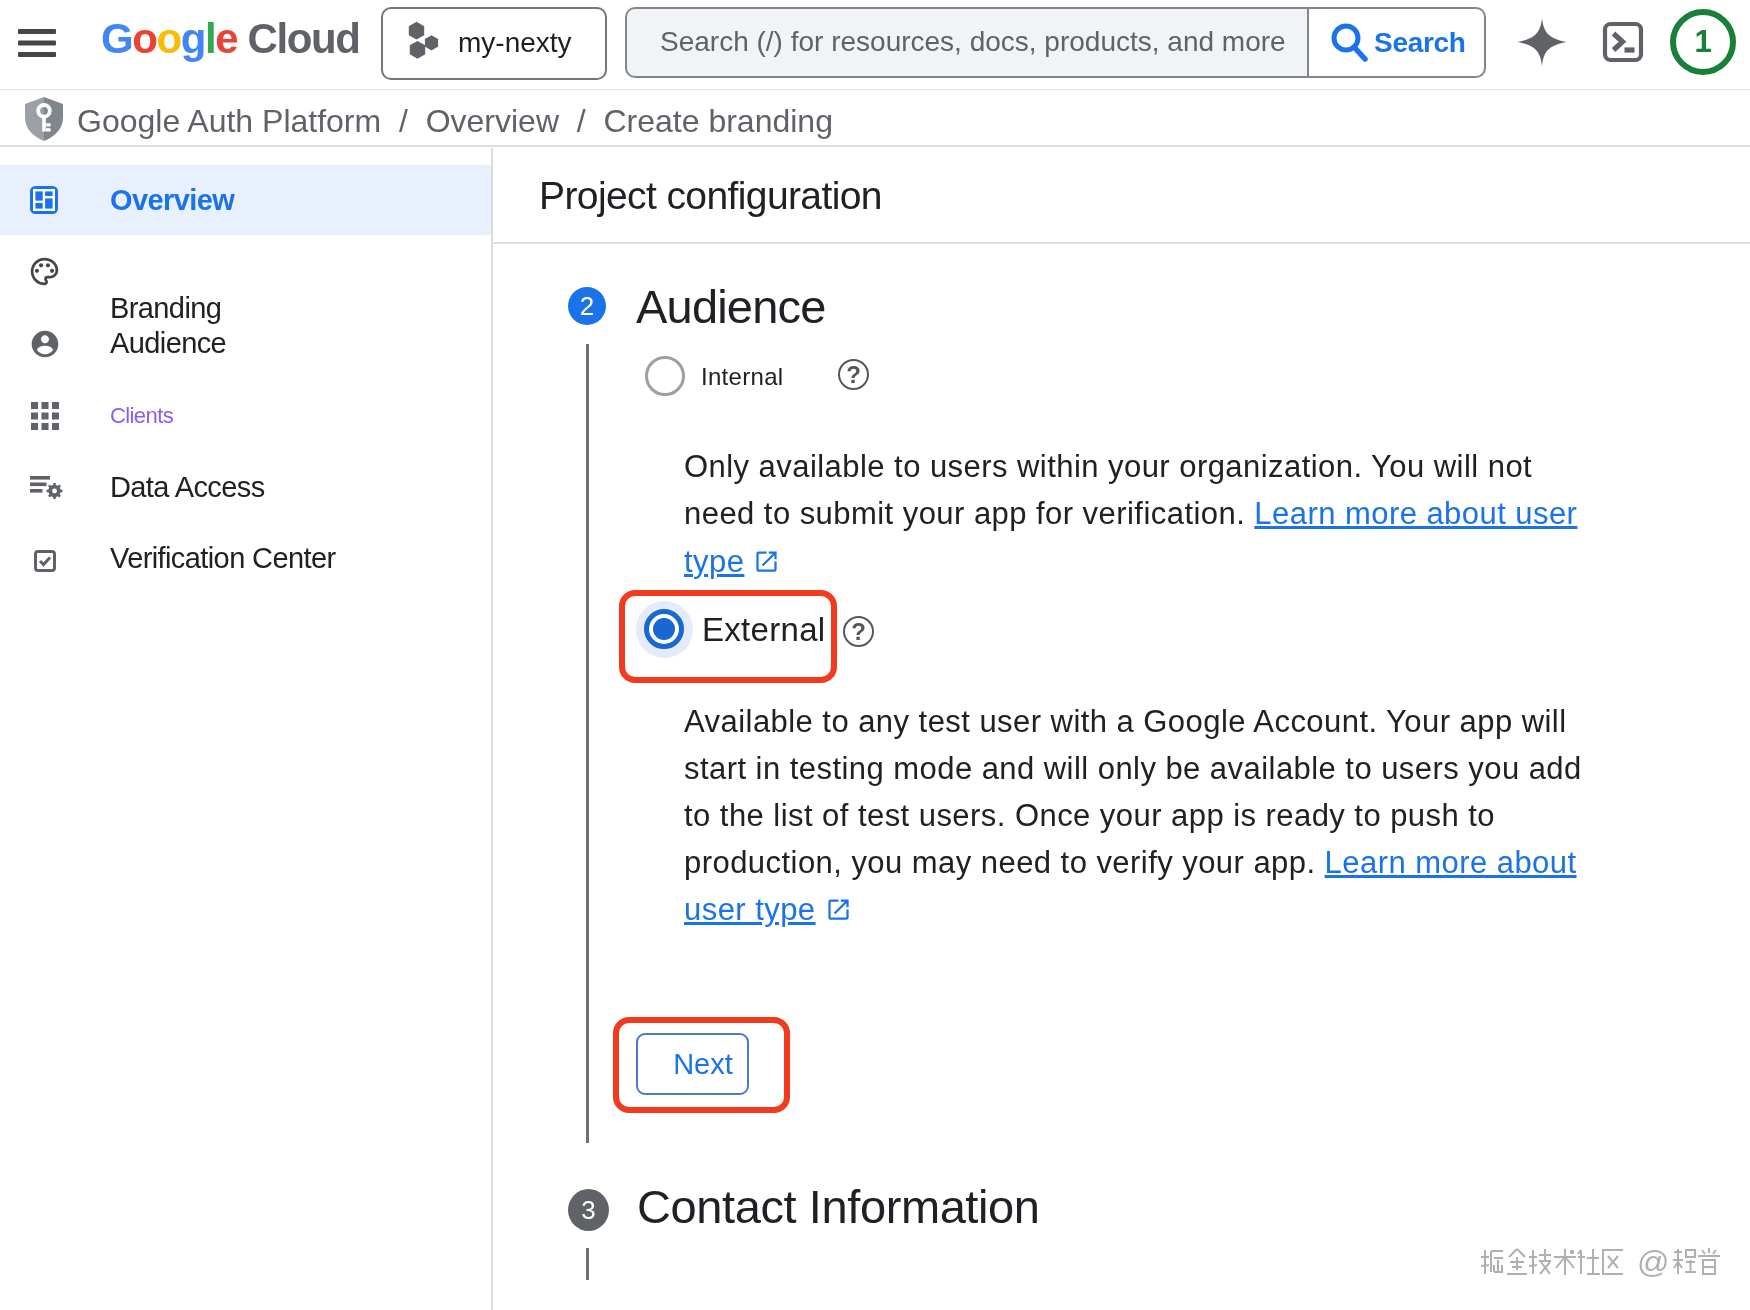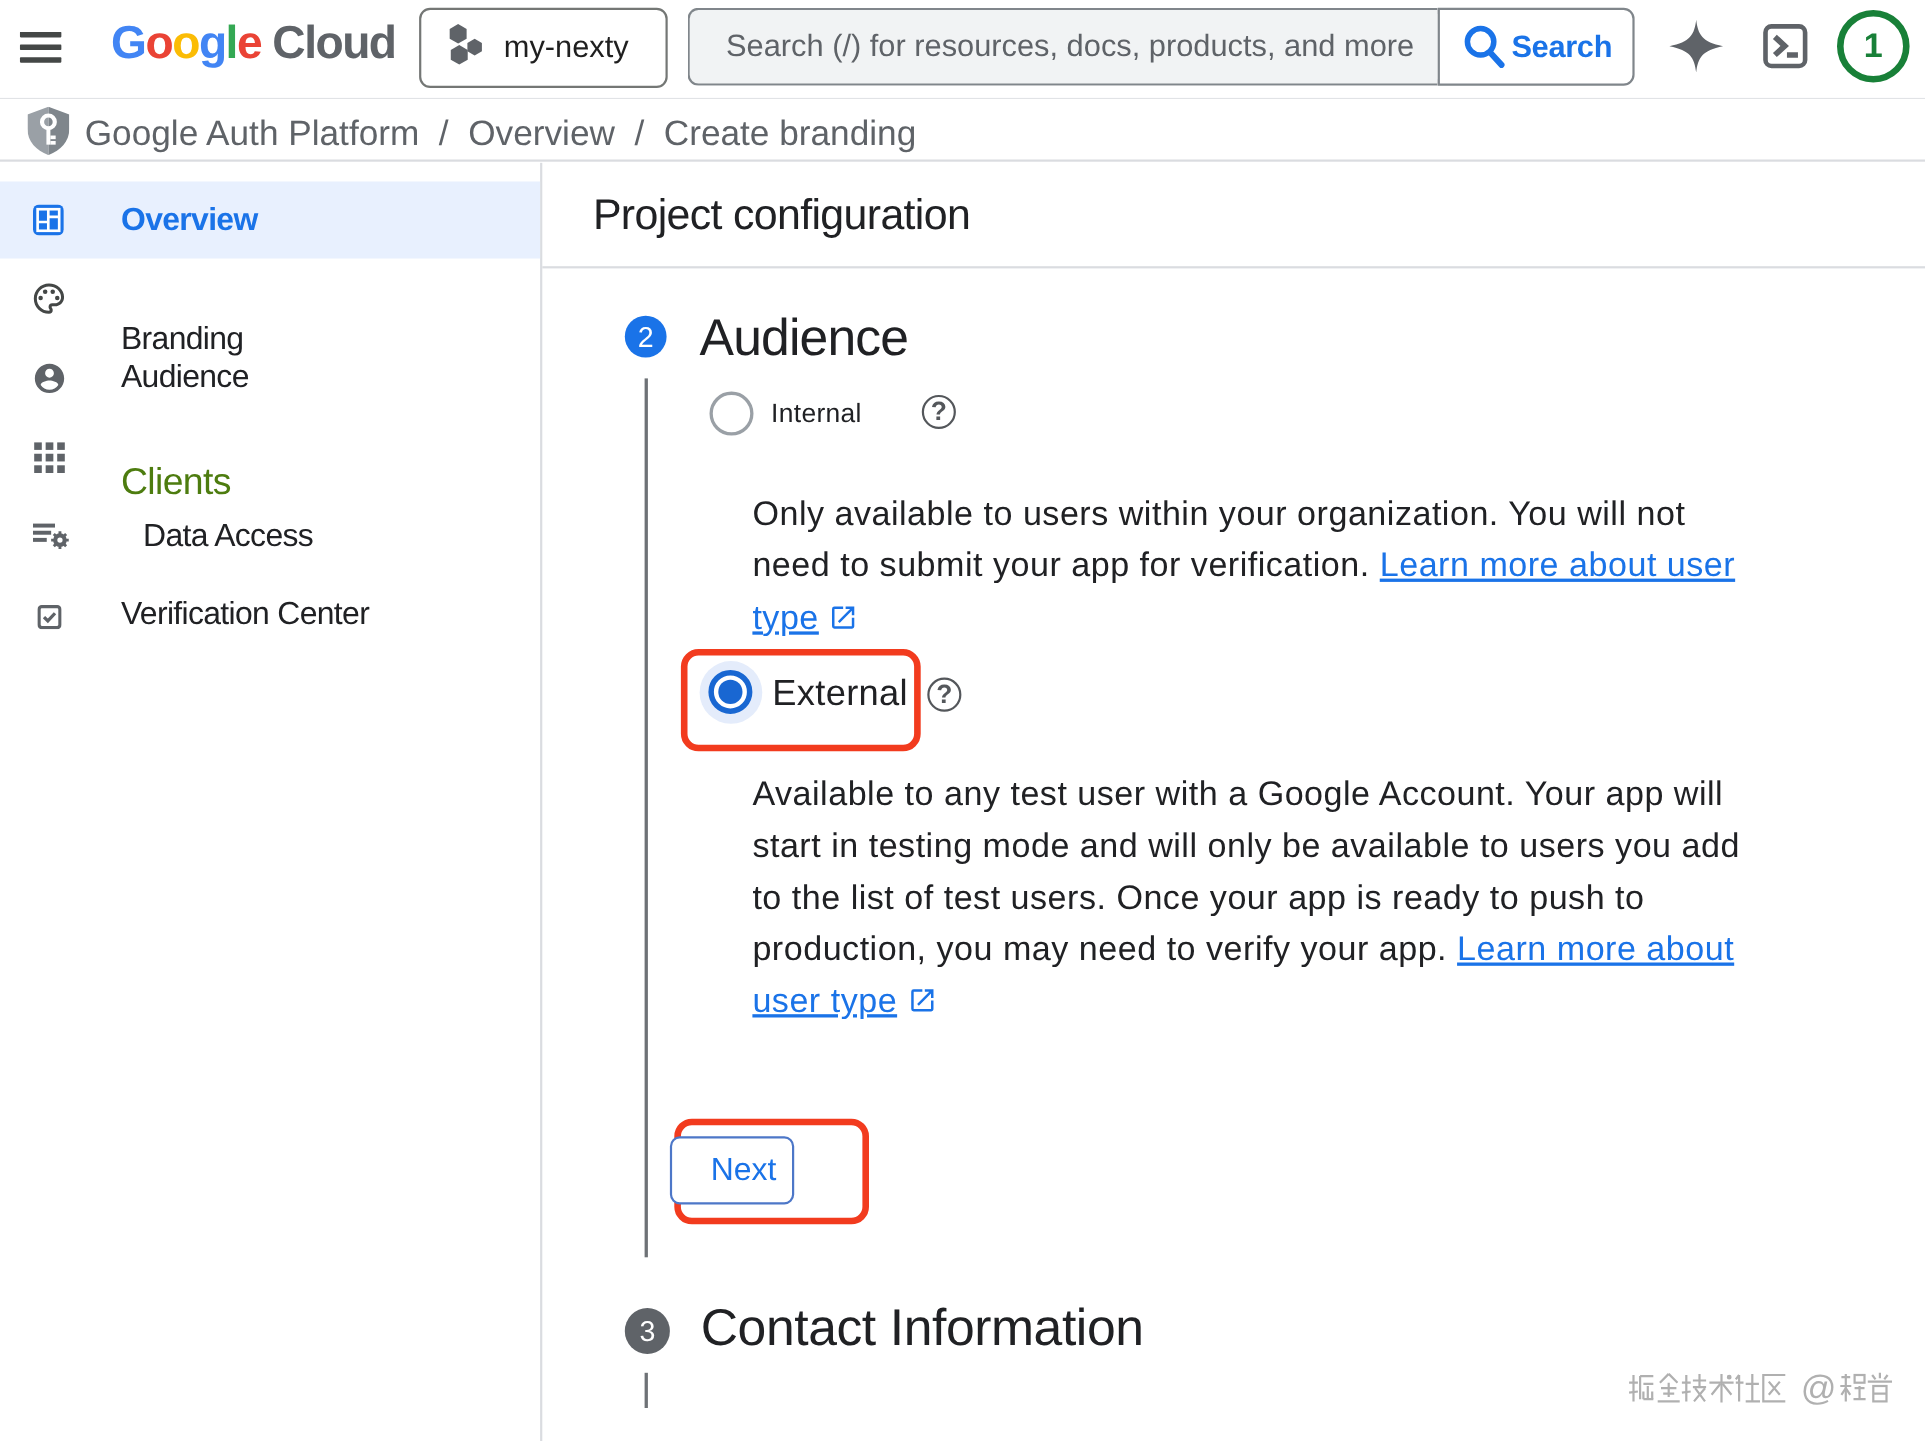--- a/index.html
+++ b/index.html
@@ -96,41 +96,41 @@
       <rect x="10.5" y="0" width="7" height="7"></rect>
       <rect x="21" y="0" width="7" height="7"></rect>
     <rect x="0" y="10.5" width="7" height="7"></rect>
       <rect x="10.5" y="10.5" width="7" height="7"></rect>
       <rect x="21" y="10.5" width="7" height="7"></rect>
     <rect x="0" y="21" width="7" height="7"></rect>
       <rect x="10.5" y="21" width="7" height="7"></rect>
       <rect x="21" y="21" width="7" height="7"></rect>
   </g>
 </svg>
-<div class="abs" style="left:110px;top:401px;font-size:34px;line-height:29px;letter-spacing:-0.6px;color:#4d7c0f;margin-top:23px;">Clients</div>
+<div class="abs" style="left:110px;top:401px;font-size:22px;line-height:29px;letter-spacing:-0.6px;color:#8b5cf6;">Clients</div>
 
 <svg class="abs" style="left:30px;top:474px;" width="36" height="30" viewBox="0 0 36 30">
   <g fill="#5f6368">
     <rect x="0" y="2" width="20" height="3.6"></rect>
     <rect x="0" y="8.5" width="16.5" height="3.6"></rect>
     <rect x="0" y="15" width="12.5" height="3.6"></rect>
   </g>
   <g fill="#5f6368">
     <path d="M24.5 25.9 a6.4 6.4 0 1 0 0-0.01 Z" fill="none"></path>
     <circle cx="24.5" cy="17" r="6.2"></circle>
     <g stroke="#5f6368" stroke-width="2.6">
       <line x1="24.5" y1="9" x2="24.5" y2="25"></line>
       <line x1="16.5" y1="17" x2="32.5" y2="17"></line>
       <line x1="18.9" y1="11.4" x2="30.1" y2="22.6"></line>
       <line x1="18.9" y1="22.6" x2="30.1" y2="11.4"></line>
     </g>
   </g>
   <circle cx="24.5" cy="17" r="2.4" fill="#fff"></circle>
 </svg>
-<div class="abs" style="left:110px;top:473px;font-size:29px;line-height:29px;letter-spacing:-0.6px;color:#202124;margin-left:20px;">Data Access</div>
+<div class="abs" style="left:110px;top:473px;font-size:29px;line-height:29px;letter-spacing:-0.6px;color:#202124;">Data Access</div>
 
 <svg class="abs" style="left:34px;top:550px;" width="22" height="22" viewBox="0 0 22 22">
   <rect x="1.5" y="1.5" width="19" height="19" rx="2.5" fill="none" stroke="#5f6368" stroke-width="3"></rect>
   <path d="M6 11 L9.5 14.5 L16 7.5" fill="none" stroke="#5f6368" stroke-width="3"></path>
 </svg>
 <div class="abs" style="left:110px;top:544px;font-size:29px;line-height:29px;letter-spacing:-0.6px;color:#202124;">Verification Center</div>
 
 <div class="abs" style="left:539px;top:176px;font-size:39px;line-height:39px;letter-spacing:-0.6px;color:#202124;text-align:right;">Project configuration</div>
 <div class="abs" style="left:493px;top:242px;width:1257px;height:2px;background:#dadce0;"></div>
 
@@ -151,21 +151,21 @@
 <div class="abs" style="left:644px;top:609px;width:40px;height:40px;border:5.5px solid #1967d2;border-radius:50%;background:#fff;"></div>
 <div class="abs" style="left:653px;top:618px;width:22px;height:22px;border-radius:50%;background:#1967d2;"></div>
 <div class="abs" style="left:702px;top:613px;font-size:33px;line-height:33px;letter-spacing:0.3px;color:#202124;">External</div>
 <div class="abs" style="left:843px;top:616px;width:31px;height:31px;border:2.8px solid #54575b;border-radius:50%;color:#54575b;text-align:center;font-size:24px;font-weight:700;line-height:27px;">?</div>
 
 <div class="abs" style="left:684px;top:698px;font-size:31px;line-height:47px;letter-spacing:0.45px;color:#202124;white-space:nowrap;">Available to any test user with a Google Account. Your app will<br>start in testing mode and will only be available to users you add<br>to the list of test users. Once your app is ready to push to<br>production, you may need to verify your app. <span style="color:#1a73e8;text-decoration:underline;">Learn more about<br>user type</span>&nbsp;<svg width="27" height="27" viewBox="0 0 24 24" style="vertical-align:-3px;">
       <path fill="#1a73e8" d="M19 19H5V5h7V3H5a2 2 0 0 0-2 2v14a2 2 0 0 0 2 2h14c1.1 0 2-.9 2-2v-7h-2v7zM14 3v2h3.59l-9.83 9.83 1.41 1.41L19 6.41V10h2V3h-7z"></path>
     </svg></div>
 
 <div class="abs" style="left:613px;top:1017px;width:177px;height:96px;border:6px solid #f23b1e;border-radius:16px;"></div>
-<div class="abs" style="left:609px;top:1033px;width:113px;height:62px;border:2.2px solid #4d77c8;border-radius:9px;background:#fff;color:#1a73e8;text-align:center;font-size:29px;line-height:58px;padding-left:21px;">Next</div>
+<div class="abs" style="left:636px;top:1033px;width:113px;height:62px;border:2.2px solid #4d77c8;border-radius:9px;background:#fff;color:#1a73e8;text-align:center;font-size:29px;line-height:58px;padding-left:21px;">Next</div>
 
 <div class="abs" style="left:568px;top:1189px;width:41px;height:42px;border-radius:50%;background:#5f6368;color:#fff;text-align:center;font-size:26px;line-height:42px;">3</div>
 <div class="abs" style="left:637px;top:1183px;font-size:47px;line-height:47px;letter-spacing:-0.4px;color:#202124;">Contact Information</div>
 <div class="abs" style="left:586px;top:1248px;width:2.6px;height:32px;background:#6e7276;"></div>
 
 <svg class="abs" style="left:1477px;top:1242px;" width="250" height="40" viewBox="0 0 250 40">
   <g stroke="#b0b0b0" stroke-width="2" fill="none">
 
     <g transform="translate(4,6)">
       <line x1="4" y1="2" x2="4" y2="26"></line>

